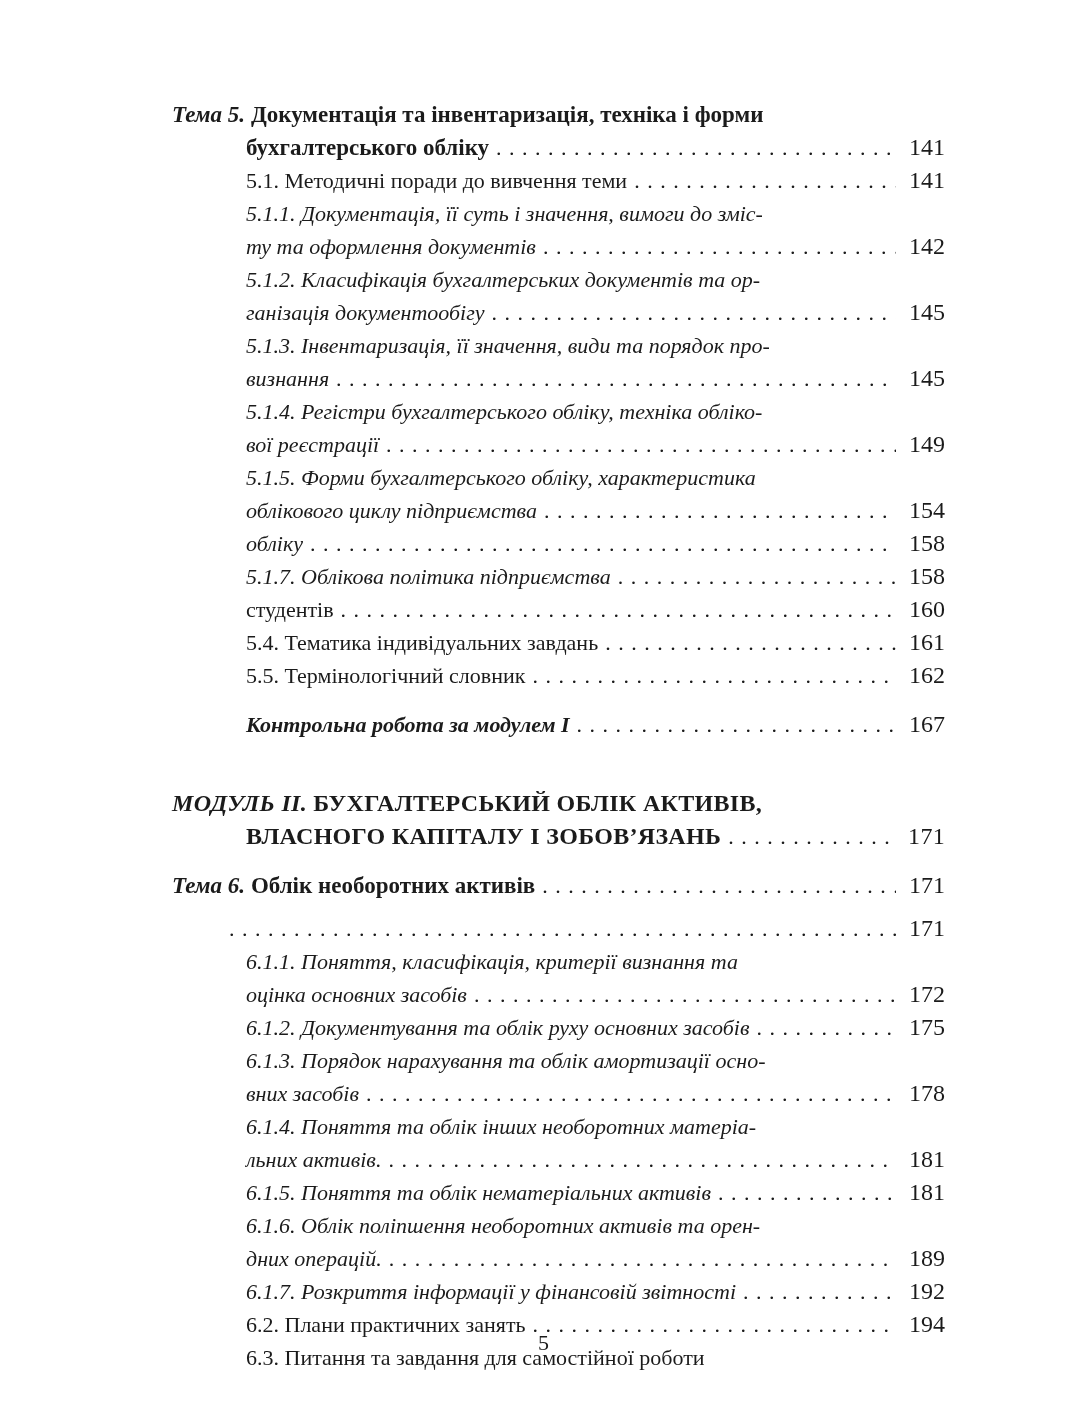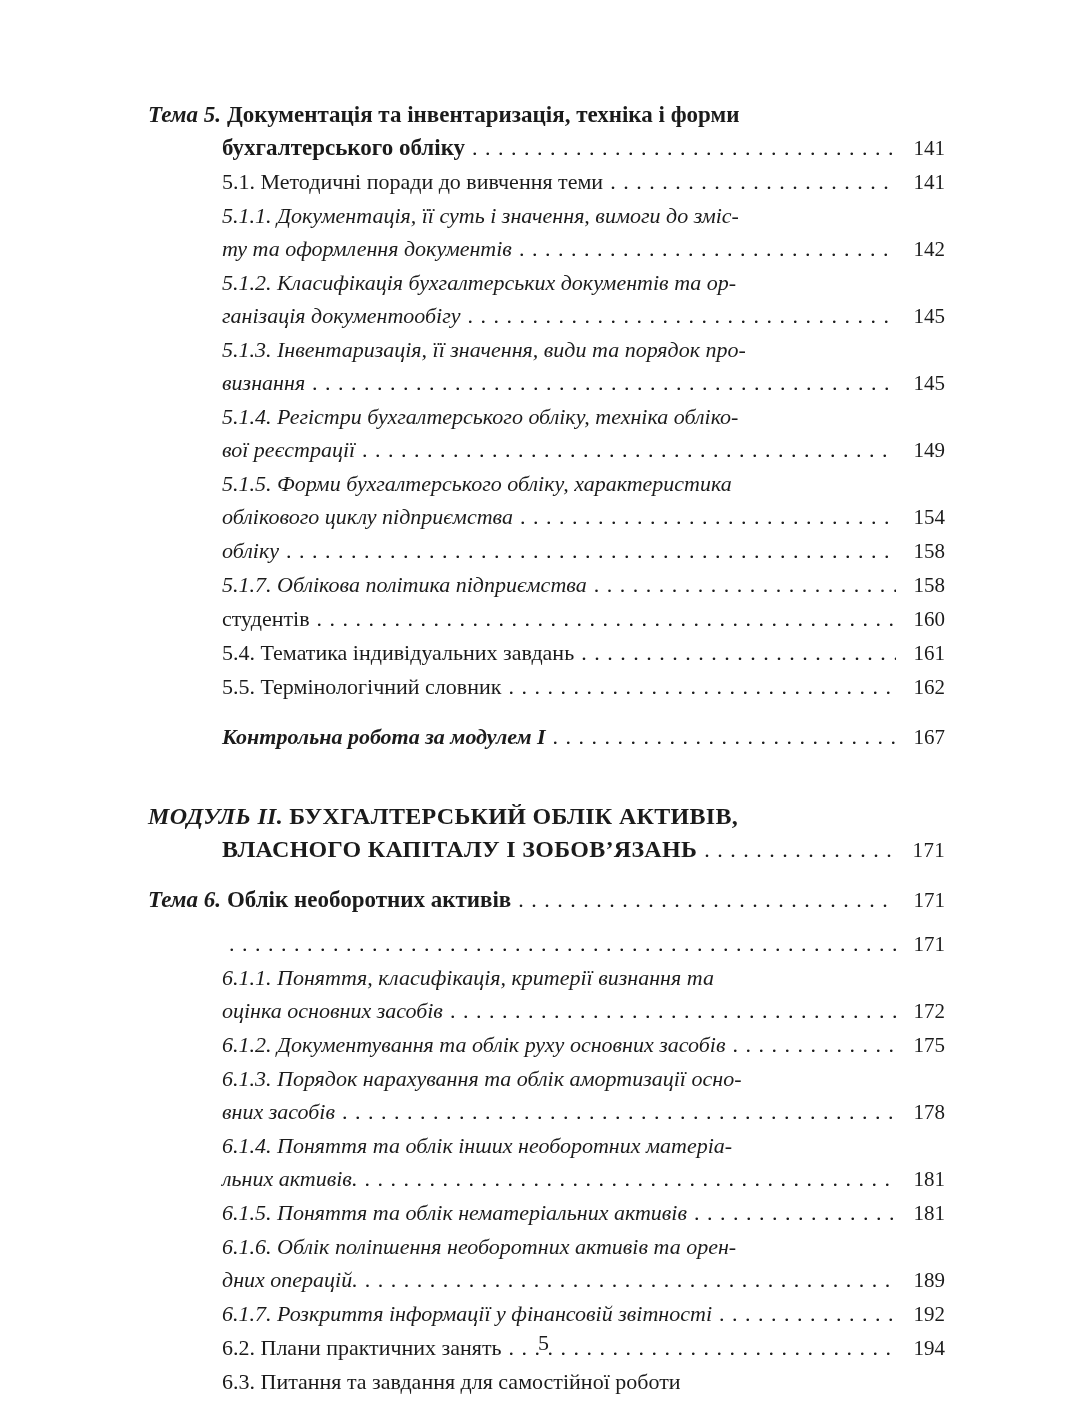--- a/index.html
+++ b/index.html
@@ -22,21 +22,21 @@
     top: 98px;
     left: 148px;
     right: 142px;
   }
   .entry {
     font-size: 22px;
     line-height: 33px;
   }
   
   .entry.plain, .entry.italic, .entry.control { margin-left: 74px; }
-  .entry.theme .line.cont, .entry.module .line.cont { margin-left: 74px; }
+  .entry.theme .line.cont, .entry.module .line.cont { margin-left: 74px; align-items: center; }
 
   
   .entry.italic .line-text { font-style: italic; }
   .entry.theme { font-weight: bold; font-size: 23px; }
   .entry.theme .prefix { font-style: italic; }
   .entry.control { font-weight: bold; font-style: italic; }
   .entry.module { font-weight: bold; font-size: 24px; letter-spacing: 0.3px; }
   .entry.module .prefix { font-style: italic; }
 
   
@@ -45,41 +45,42 @@
   .entry.gap-lg { margin-top: 46px; }
 
   .line { white-space: nowrap; }
   .line.last {
     display: flex;
     align-items: baseline;
   }
   .line-text {
     flex: 0 0 auto;
     white-space: pre;
+    margin-left: 24px;
   }
   .leader {
     flex: 1 1 0;
     min-width: 14px;
     overflow: hidden;
     white-space: nowrap;
     letter-spacing: 1px;
     margin-left: 7px;
     font-weight: normal;
     font-style: normal;
     font-size: 22px;
     color: #1b1b1b;
   }
   .pagenum {
     flex: 0 0 auto;
     margin-left: 7px;
     min-width: 42px;
     text-align: right;
     font-weight: normal;
     font-style: normal;
-    font-size: 21px;
+    font-size: 24px;
   }
   .page-footer {
     position: absolute;
     left: 0;
     right: 0;
     bottom: 62px;
     text-align: center;
     font-size: 22px;
     color: #1b1b1b;
   }

